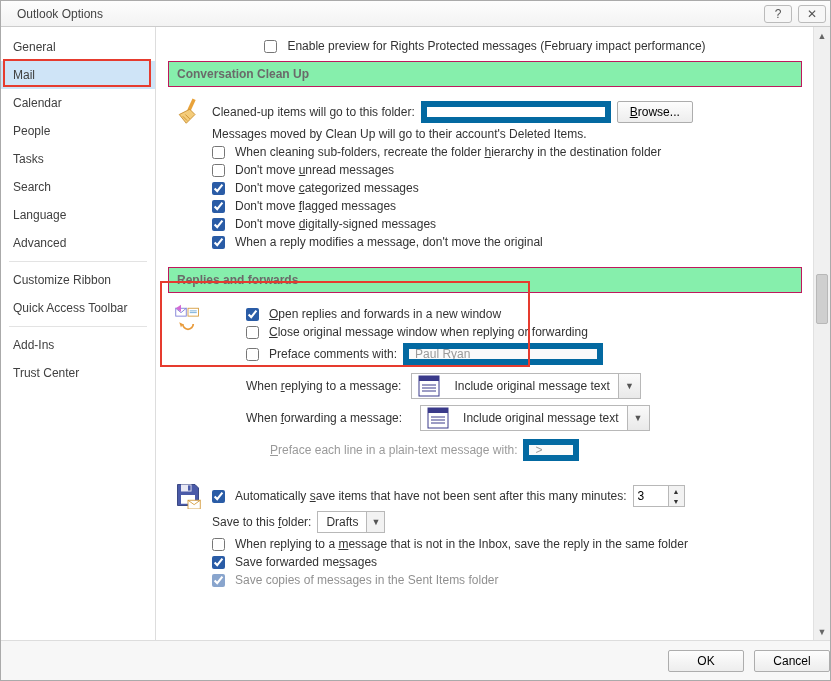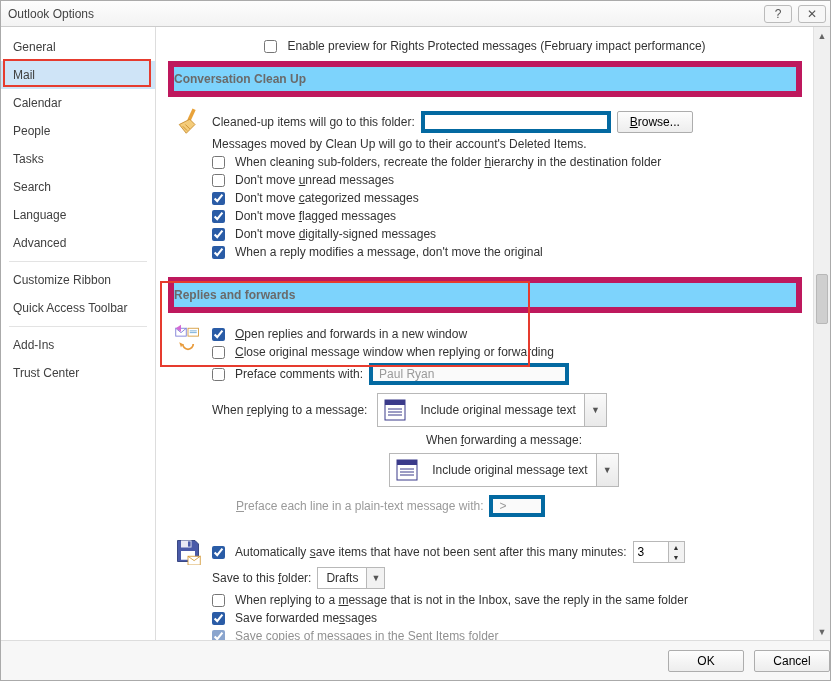--- a/index.html
+++ b/index.html
@@ -14,21 +14,21 @@
   overflow: hidden;
   border: 1px solid #aaa;
 }
 .titlebar {
   height: 26px;
   background: linear-gradient(#fdfdfd, #f3f3f3);
   border-bottom: 1px solid #ccc;
   display: flex;
   align-items: center;
   justify-content: space-between;
-  padding: 0 4px 0 7px;
+  padding: 0 4px 0 16px;
 }
 .titlebar-title { font-size: 12px; color: #444; }
 .titlebar-btns { display: flex; gap: 6px; }
 .tbtn {
   width: 28px; height: 18px;
   border: 1px solid #bbb;
   border-radius: 3px;
   background: #f7f7f7;
   display: flex; align-items: center; justify-content: center;
   font-size: 12px; color: #555;
@@ -73,39 +73,39 @@
   right:0; top:0; bottom:0; width:17px;
   background:#f0f0f0;
   border-left:1px solid #e1e1e1;
   display:flex; flex-direction:column;
   align-items:center;
 }
 .vscroll .arrow { height:17px; width:100%; display:flex; align-items:center; justify-content:center; color:#666; font-size:9px; cursor:pointer;}
 .vscroll .track { flex:1; width:100%; position:relative; }
 .vscroll .thumb { position:absolute; left:2px; right:2px; top:230px; height:50px; background:#cfcfcf; border:1px solid #b8b8b8; border-radius:2px; cursor:pointer;}
 .section-header {
-  background: #7dd3fc;
-  border: 6px solid #be185d;
-  padding: 5px 0;
+  background: #86efac;
+  border: 1px solid #be185d;
+  padding: 5px 8px;
   margin-top: 8px;
   font-weight: bold;
   color: #6a6a6a;
 }
 .section-body {
   padding: 10px 6px 6px 6px;
 }
 .row { display:flex; align-items:center; gap:6px; margin: 4px 0; flex-wrap: wrap; }
 .row-icon-offset { display:flex; gap:10px; }
 .big-icon { width:28px; min-width:28px; height:28px; display:flex; align-items:flex-start; justify-content:center; }
 .big-icon svg { width:28px; height:28px; }
 input[type=checkbox] { width:13px; height:13px; margin:0 4px 0 0; cursor:pointer; accent-color:#2a5ca6;}
 label { cursor:pointer; }
 label u { text-decoration: underline; }
 .textfield {
-  border:4px solid #0369a1;
+  border:6px solid #0369a1;
   height:22px;
   padding: 2px 6px;
   font: inherit;
 }
 .btn {
   border:1px solid #adadad;
   background:linear-gradient(#fdfdfd,#ededed);
   padding: 3px 12px;
   font: inherit;
   cursor: pointer;
@@ -115,21 +115,21 @@
 .footer {
   height: 40px;
   display:flex; align-items:center; justify-content:flex-end;
   gap:10px; 
   background:#f7f7f7;
 }
 .disabled-text { color:#9a9a9a; }
 .select-mock {
   display:flex; align-items:center;
   border:1px solid #b8b8b8;
-  height:34px;
+  height:26px;
   background:#fff;
 }
 .select-mock .sm-icon {
   width:34px; height:100%;
   display:flex; align-items:center; justify-content:center;
   background:#fff;
 }
 .select-mock .sm-label {
   padding: 0 8px; flex:1; min-width:170px;
 }
@@ -243,21 +243,21 @@
               <rect x="2" y="6" width="12" height="9" fill="#fff" stroke="#7a7ad4"></rect>
               <path d="M2 6 L8 11 L14 6" fill="none" stroke="#7a7ad4"></path>
               <path d="M8 2 L2 6 L8 10" fill="#d46ad4"></path>
               <rect x="16" y="6" width="12" height="9" fill="#fff" stroke="#d49a3a"></rect>
               <line x1="18" y1="9" x2="26" y2="9" stroke="#6aa6d4"></line>
               <line x1="18" y1="11" x2="26" y2="11" stroke="#6aa6d4"></line>
               <path d="M22 24 A6 6 0 1 1 10 24" fill="none" stroke="#e89a3a" stroke-width="2"></path>
               <path d="M10 24 L6 22 L8 28 Z" fill="#e89a3a"></path>
             </svg>
         </div>
-        <div style="flex:1;">
+        <div style="flex:1;margin-left:34px;">
           <div class="row">
               <input type="checkbox" checked="" style="">
               <label><u>O</u>pen replies and forwards in a new window</label>
             </div>
           <div class="row">
               <input type="checkbox" style="">
               <label><u>C</u>lose original message window when replying or forwarding</label>
             </div>
           <div class="row">
             <input type="checkbox" style="">
@@ -273,21 +273,21 @@
                     <rect x="3" y="3" width="20" height="5" fill="#3a3a8a"></rect>
                     <line x1="6" y1="12" x2="20" y2="12" stroke="#3a3a8a"></line>
                     <line x1="6" y1="15" x2="20" y2="15" stroke="#3a3a8a"></line>
                     <line x1="6" y1="18" x2="20" y2="18" stroke="#3a3a8a"></line>
                   </svg>
                 </div>
               <div class="sm-label">Include original message text</div>
               <div class="sm-arrow">▼</div>
             </div>
           </div>
-          <div class="row" style="margin-top:6px; gap:6px;flex-direction:column;">
+          <div class="row" style="margin-top:6px; gap:18px;">
             <span>When <u>f</u>orwarding a message:</span>
             <div class="select-mock">
               <div class="sm-icon">
                   <svg width="26" height="26" viewBox="0 0 26 26">
                     <rect x="3" y="3" width="20" height="20" fill="#fff" stroke="#3a3a8a"></rect>
                     <rect x="3" y="3" width="20" height="5" fill="#3a3a8a"></rect>
                     <line x1="6" y1="12" x2="20" y2="12" stroke="#3a3a8a"></line>
                     <line x1="6" y1="15" x2="20" y2="15" stroke="#3a3a8a"></line>
                     <line x1="6" y1="18" x2="20" y2="18" stroke="#3a3a8a"></line>
                   </svg>

